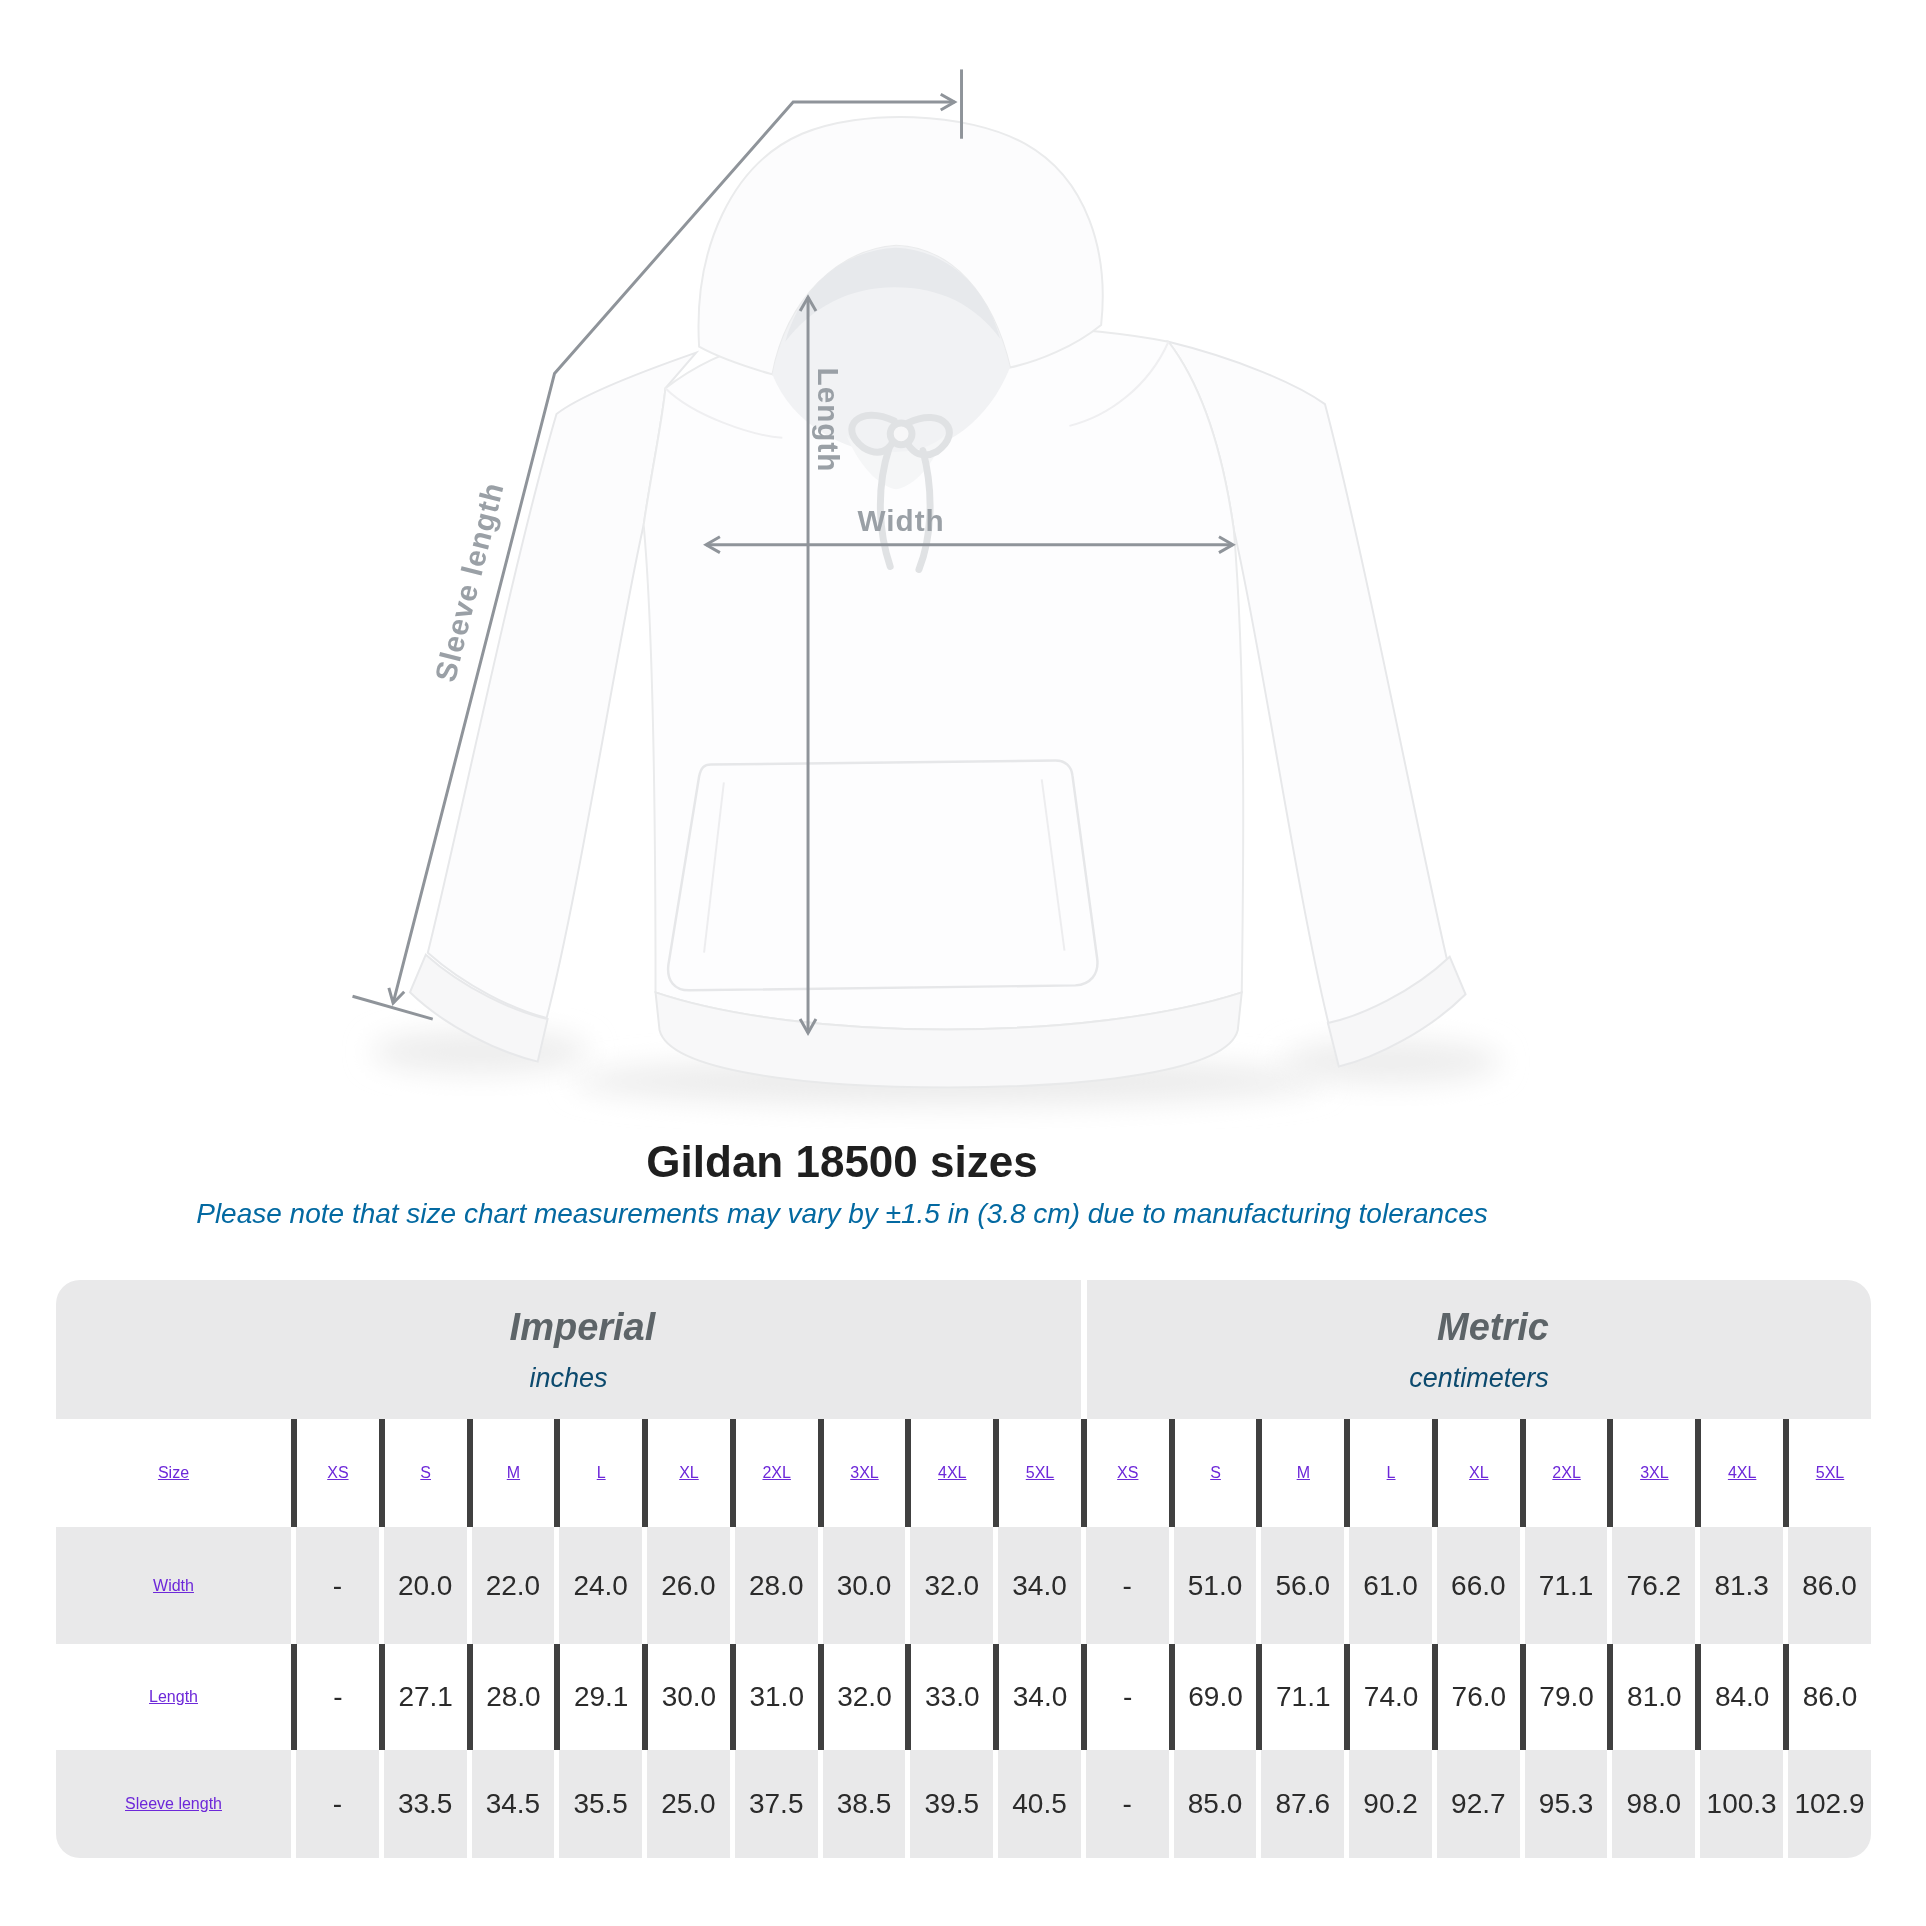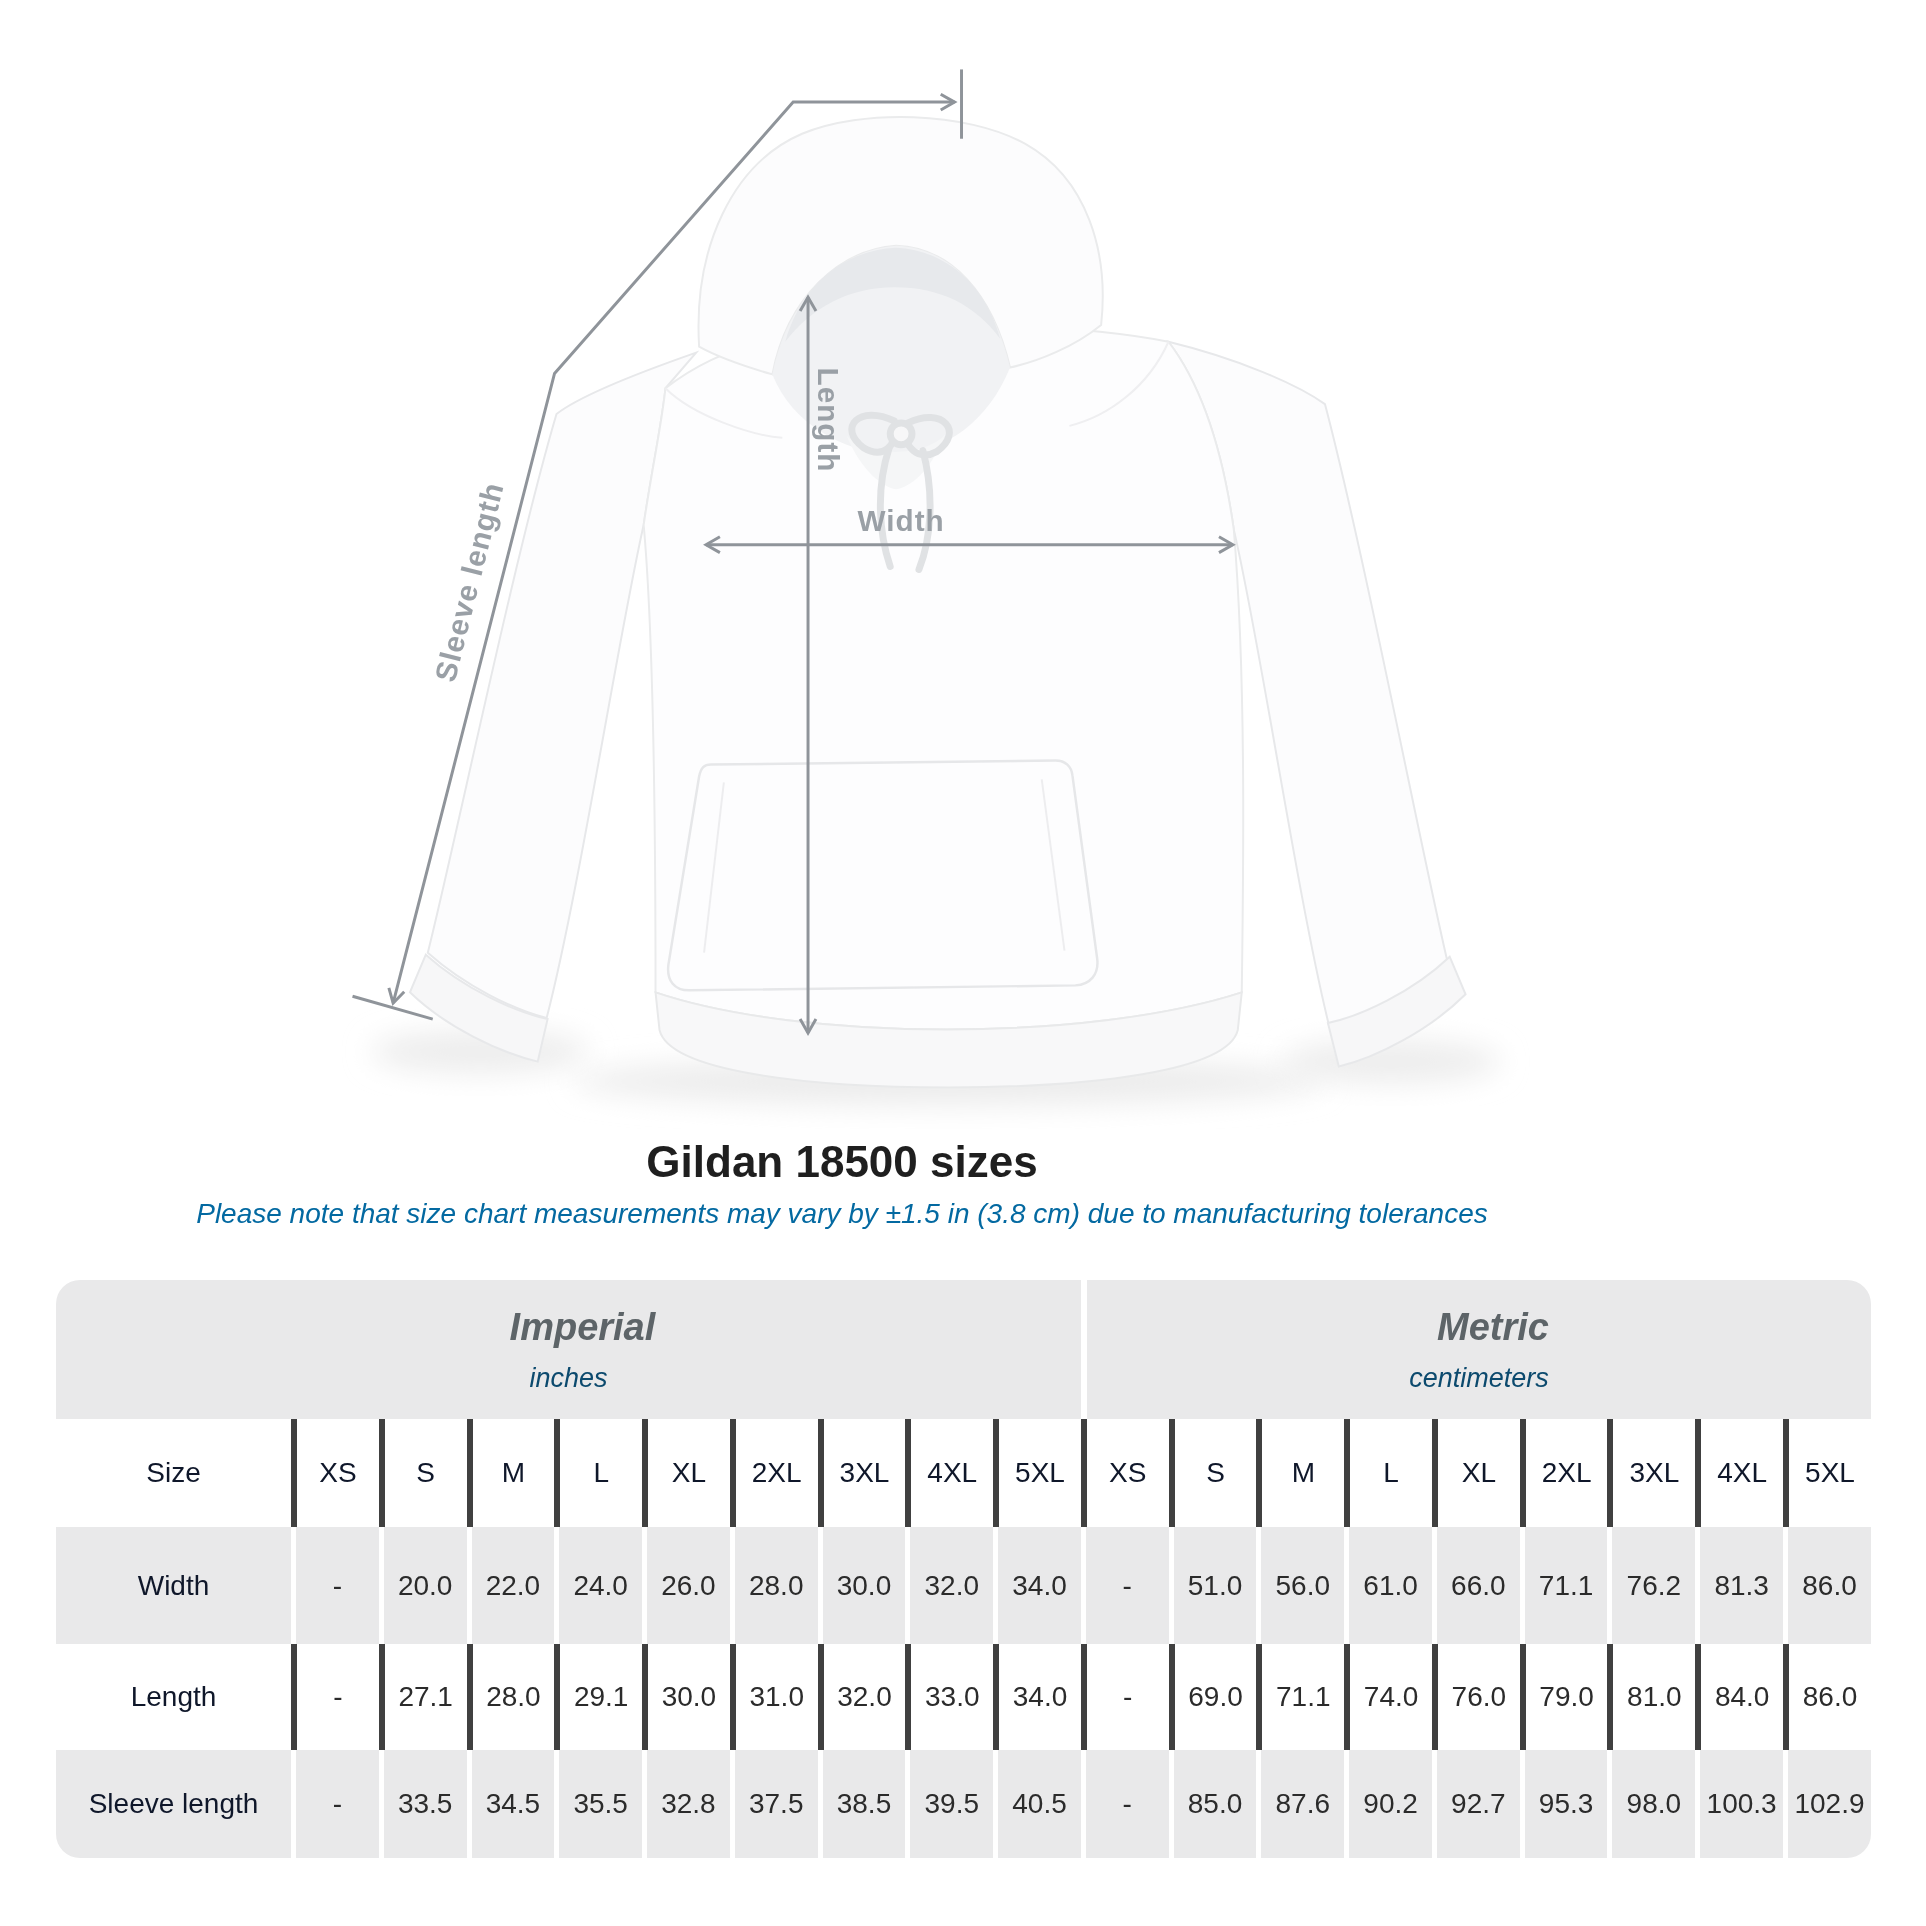--- a/index.html
+++ b/index.html
@@ -28,21 +28,21 @@
   th.group .g1{font-size:38px;font-weight:bold;font-style:italic;color:#5d6468;margin-left:28px;}
   th.group .g2{font-size:27px;font-style:italic;color:#0c4a6e;margin-top:14px;}
   th.group-imperial{border-radius:24px 0 0 0;}
   th.group-metric{border-left:6px solid #ffffff;border-radius:0 24px 0 0;}
   tr.row-white th,tr.row-white td{background:#ffffff;border-left:6px solid #404040;}
   tr.row-white th:first-child{border-left:none;}
   tr.row-gray th,tr.row-gray td{background:#e9e9ea;border-left:5px solid #ffffff;}
   tr.row-gray th:first-child{border-left:none;}
   tr.last-row th:first-child{border-radius:0 0 0 24px;}
   tr.last-row td:last-child{border-radius:0 0 24px 0;}
-  .hdr-txt{font-size:28px;font-weight:bold;color:#0f172a;}
+  .hdr-txt{font-size:16px;font-weight:bold;color:#6d28d9;text-decoration:underline;}
   .val-txt{font-size:28px;color:#2b2b2b;}
 </style>
 </head>
 <body>
 
 <svg id="figure" width="1927" height="1238" viewBox="0 0 1946 1250">
   <defs>
     <filter id="soft" x="-50%" y="-50%" width="200%" height="200%">
       <feGaussianBlur stdDeviation="14"></feGaussianBlur>
     </filter>
@@ -216,21 +216,21 @@
     <td class="val-txt">81.0</td>
     <td class="val-txt">84.0</td>
     <td class="val-txt">86.0</td>
   </tr>
   <tr class="data-row-3 row-gray last-row">
     <th class="hdr-txt">Sleeve length</th>
     <td class="val-txt">-</td>
     <td class="val-txt">33.5</td>
     <td class="val-txt">34.5</td>
     <td class="val-txt">35.5</td>
-    <td class="val-txt">32.8</td>
+    <td class="val-txt">25.0</td>
     <td class="val-txt">37.5</td>
     <td class="val-txt">38.5</td>
     <td class="val-txt">39.5</td>
     <td class="val-txt">40.5</td>
     <td class="val-txt">-</td>
     <td class="val-txt">85.0</td>
     <td class="val-txt">87.6</td>
     <td class="val-txt">90.2</td>
     <td class="val-txt">92.7</td>
     <td class="val-txt">95.3</td>

